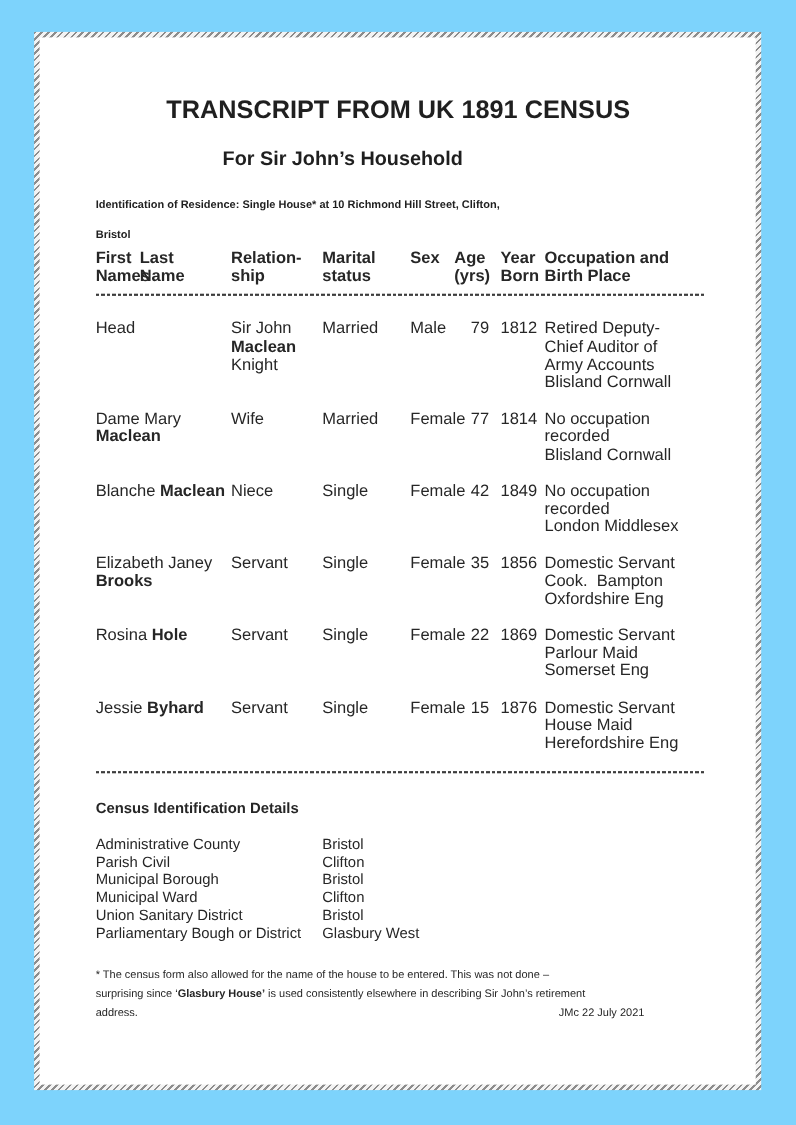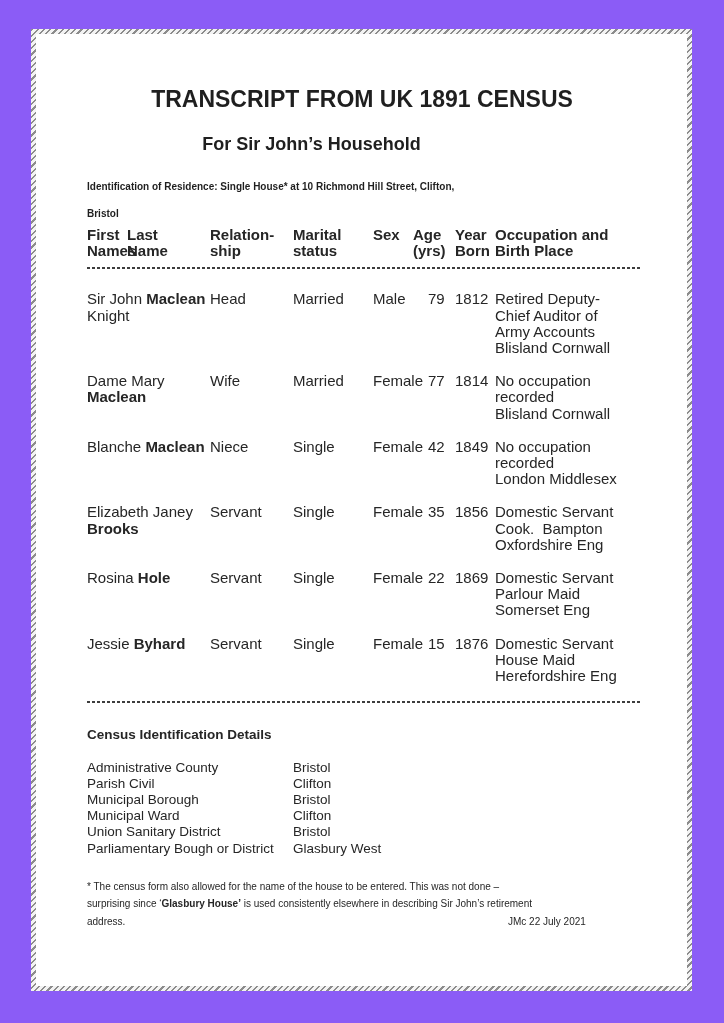--- a/index.html
+++ b/index.html
@@ -1,20 +1,20 @@
 <!DOCTYPE html>
 <html><head>
 <meta charset="utf-8">
 <style>
   html, body { margin: 0; padding: 0; background: #ffffff; }
   .page {
     position: relative;
     width: 724px;
     height: 1023px;
-    background: #8b5cf6;
+    background: #7dd3fc;
     font-family: "Liberation Sans", sans-serif;
     color: #262626;
     overflow: hidden;
   }
   
   .frame {
     position: absolute;
     left: 31px; top: 29px;
     width: 661px; height: 962px;
     background: repeating-linear-gradient(135deg, #8c8c8c 0px, #8c8c8c 1.6px, #f3f3f3 1.6px, #f3f3f3 4.4px);
@@ -128,22 +128,22 @@
 (yrs)</div>
       <div class="cell">Year
 Born</div>
       <div class="cell">Occupation and
 Birth Place</div>
     </div>
 
     <div class="dashed top"></div>
 
     <div class="trow">
+      <div class="cell">Head</div>
       <div class="cell"><span>Sir John </span><span class="surname">Maclean</span><span> Knight</span></div>
-      <div class="cell">Head</div>
       <div class="cell">Married</div>
       <div class="cell sex">Male</div>
       <div class="cell age-data">79</div>
       <div class="cell">1812</div>
       <div class="cell">Retired Deputy-
 Chief Auditor of
 Army Accounts
 Blisland Cornwall</div>
     </div>
 

